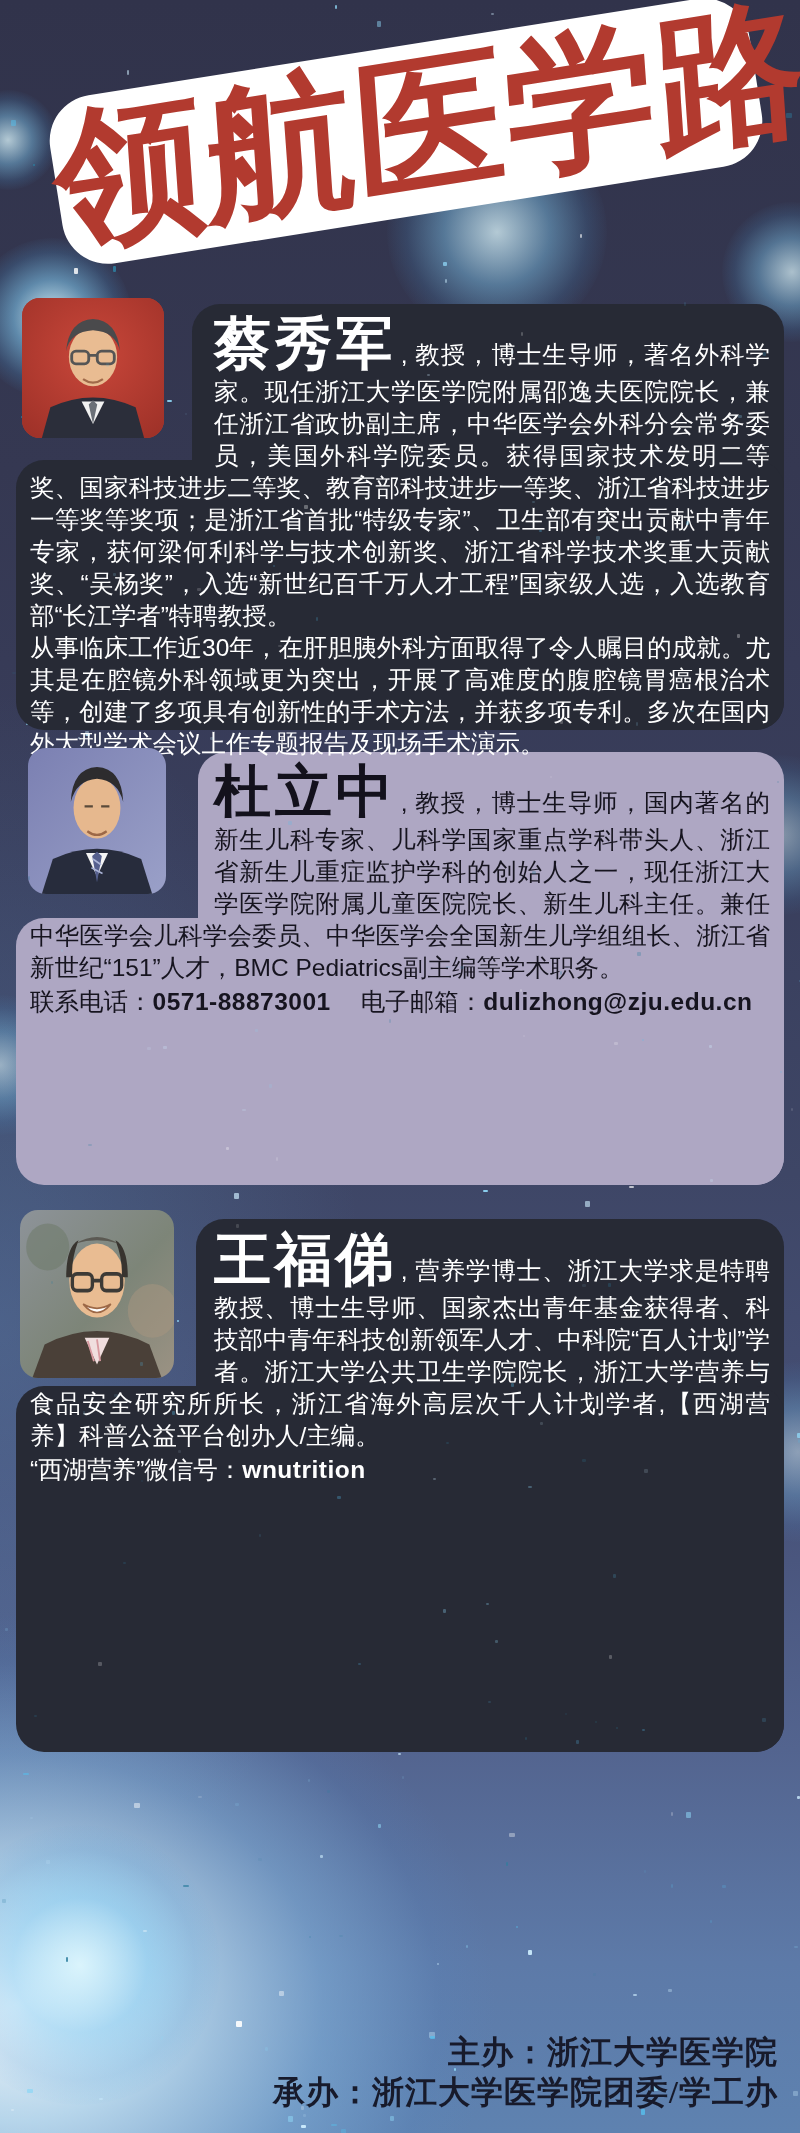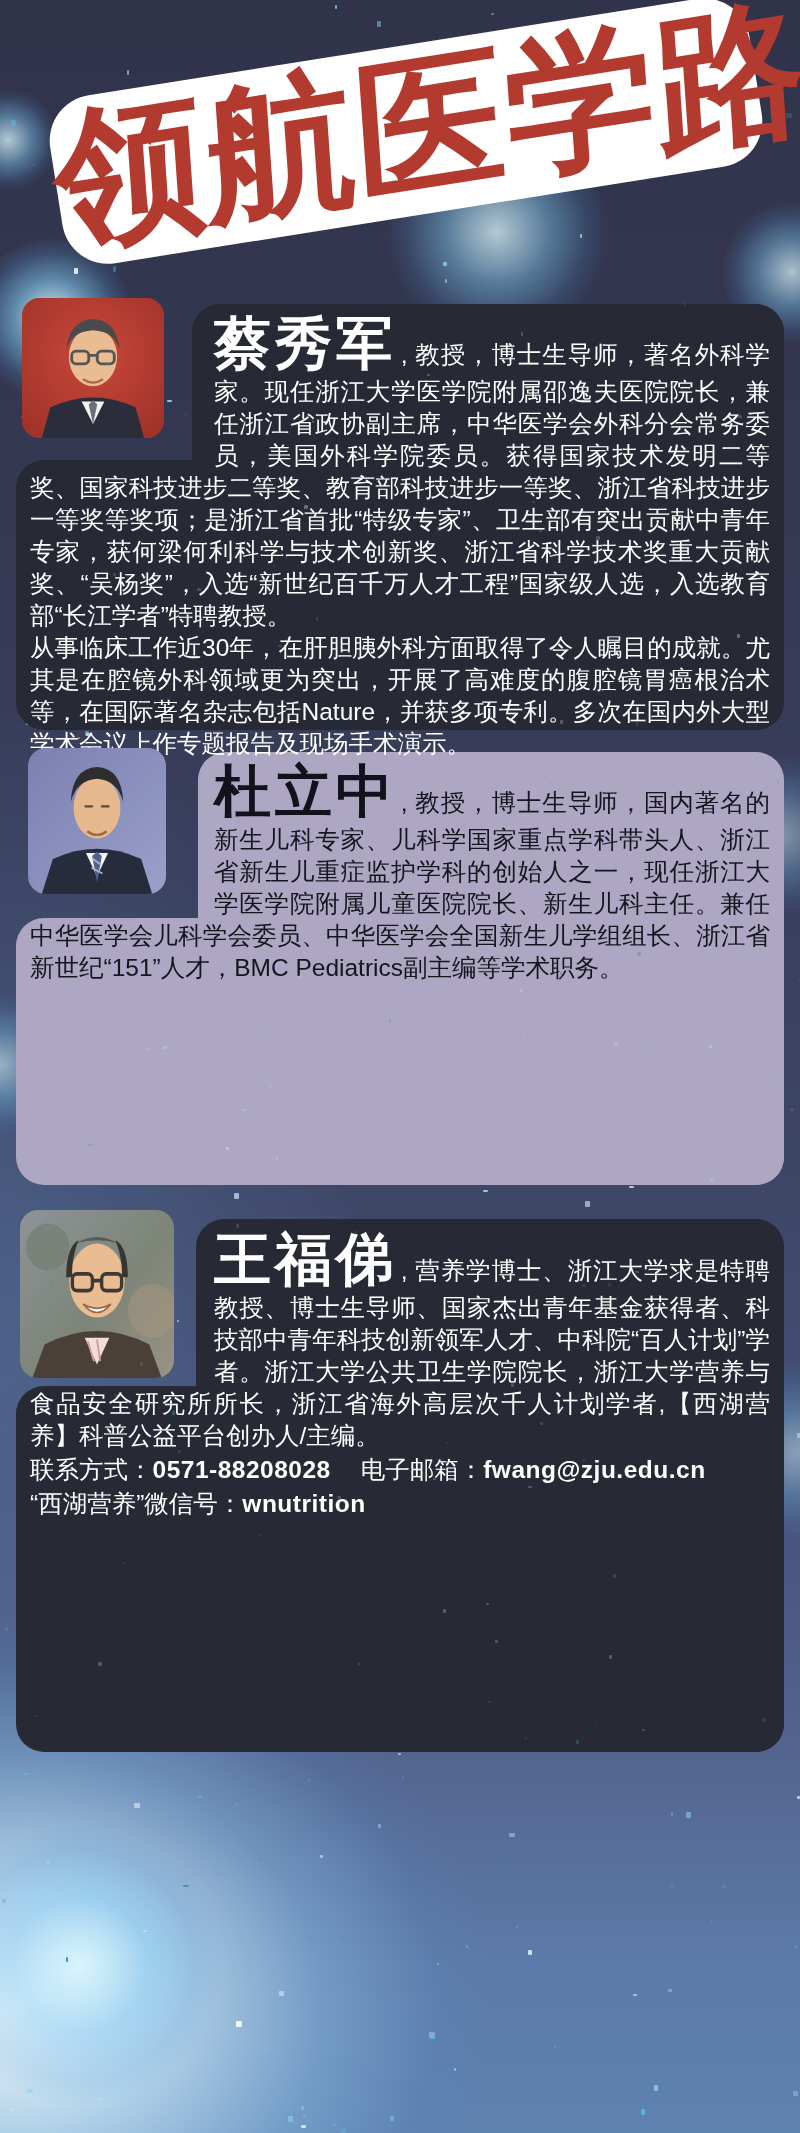--- a/index.html
+++ b/index.html
@@ -343,21 +343,21 @@
           <rect x="35" y="38" width="12" height="9" rx="3"></rect>
           <rect x="53" y="38" width="12" height="9" rx="3"></rect>
           <path d="M47,41 L53,41"></path>
         </g>
         <path d="M43,58 Q50,63 57,58" fill="none" stroke="#a06a4a" stroke-width="1.6"></path>
       </svg>
     </div>
     <div class="ptext t1">
       <div class="spacer s1"></div>
       <span class="pname">蔡秀军</span><span>, 教授，博士生导师，著名外科学家。现任浙江大学医学院附属邵逸夫医院院长，兼任浙江省政协副主席，中华医学会外科分会常务委员，美国外科学院委员。获得国家技术发明二等奖、国家科技进步二等奖、教育部科技进步一等奖、浙江省科技进步一等奖等奖项；是浙江省首批“特级专家”、卫生部有突出贡献中青年专家，获何梁何利科学与技术创新奖、浙江省科学技术奖重大贡献奖、“吴杨奖”，入选“新世纪百千万人才工程”国家级人选，入选教育部“长江学者”特聘教授。</span>
-      <div class="para">从事临床工作近30年，在肝胆胰外科方面取得了令人瞩目的成就。尤其是在腔镜外科领域更为突出，开展了高难度的腹腔镜胃癌根治术等，在国际著名杂志包括Nature，并获多项专利。多次在国内外大型学术会议上作专题报告及现场手术演示。</div>
+      <div class="para">从事临床工作近30年，在肝胆胰外科方面取得了令人瞩目的成就。尤其是在腔镜外科领域更为突出，开展了高难度的腹腔镜胃癌根治术等，创建了多项具有创新性的手术方法，并获多项专利。多次在国内外大型学术会议上作专题报告及现场手术演示。</div>
     </div>
   </section>
 
   <section>
     <div class="block lav r2"></div>
     <div class="block lav b2"></div>
     <div class="photo p2">
       <svg viewBox="0 0 100 100" preserveAspectRatio="none">
         <rect width="100" height="100" fill="url(#pg2)"></rect>
         <defs>
@@ -372,20 +372,23 @@
         <path d="M47,76 L53,80 M46,82 L54,86" stroke="#aab3d6" stroke-width="1.2"></path>
         <ellipse cx="50" cy="41" rx="17" ry="21" fill="#e6b88e"></ellipse>
         <path d="M31,37 Q32,14 50,13 Q68,14 69,37 Q65,22 50,21 Q35,22 31,37 Z" fill="#2d2c2e"></path>
         <path d="M41,40 L47,40 M53,40 L59,40" stroke="#5a4a3a" stroke-width="1.6"></path>
         <path d="M43,57 Q50,62 57,57" fill="none" stroke="#9c6847" stroke-width="1.6"></path>
       </svg>
     </div>
     <div class="ptext t2">
       <div class="spacer s2"></div>
       <span class="pname">杜立中</span><span>, 教授，博士生导师，国内著名的新生儿科专家、儿科学国家重点学科带头人、浙江省新生儿重症监护学科的创始人之一，现任浙江大学医学院附属儿童医院院长、新生儿科主任。兼任中华医学会儿科学会委员、中华医学会全国新生儿学组组长、浙江省新世纪“151”人才，BMC Pediatrics副主编等学术职务。</span>
+      <div class="contact">
+        <span>联系电话：</span><b>0571-88873001</b><span class="gap">电子邮箱：</span><b>dulizhong@zju.edu.cn</b>
+      </div>
     </div>
   </section>
 
   <section>
     <div class="block dark r3"></div>
     <div class="block dark b3"></div>
     <div class="photo p3">
       <svg viewBox="0 0 100 100" preserveAspectRatio="none">
         <rect width="100" height="100" fill="url(#pg3)"></rect>
         <defs>
@@ -407,23 +410,20 @@
           <rect x="34" y="38" width="13" height="10" rx="3"></rect>
           <rect x="53" y="38" width="13" height="10" rx="3"></rect>
           <path d="M47,42 L53,42"></path>
         </g>
         <path d="M41,56 Q50,66 59,56 Q50,61 41,56 Z" fill="#fff" stroke="#9c6847" stroke-width="1"></path>
       </svg>
     </div>
     <div class="ptext t3">
       <div class="spacer s3"></div>
       <span class="pname">王福俤</span><span>, 营养学博士、浙江大学求是特聘教授、博士生导师、国家杰出青年基金获得者、科技部中青年科技创新领军人才、中科院“百人计划”学者。浙江大学公共卫生学院院长，浙江大学营养与食品安全研究所所长，浙江省海外高层次千人计划学者,【西湖营养】科普公益平台创办人/主编。</span>
-      <div class="contact">
-        <span>联系方式：</span><b>0571-88208028</b><span class="gap">电子邮箱：</span><b>fwang@zju.edu.cn</b>
-      </div>
       <div class="contact">
         <span>“西湖营养”微信号：</span><b>wnutrition</b>
       </div>
     </div>
   </section>
 
   <div class="layer stars" id="stars-over" style="z-index:5;pointer-events:none">
       <i style="left: 710px; top: 1179px; width: 3px; height: 3px; background: rgb(207, 238, 255); opacity: 0.25;"></i>
       <i style="left: 690px; top: 710px; width: 4px; height: 2px; background: rgb(46, 125, 158); opacity: 0.31;"></i>
       <i style="left: 83px; top: 1411px; width: 2px; height: 4px; background: rgb(143, 214, 245); opacity: 0.15;"></i>
@@ -550,15 +550,17 @@
       <i style="left: 684px; top: 302px; width: 2px; height: 4px; background: rgb(87, 189, 234); opacity: 0.13;"></i>
       <i style="left: 539px; top: 530px; width: 3px; height: 2px; background: rgb(87, 189, 234); opacity: 0.32;"></i>
       <i style="left: 235px; top: 1803px; width: 4px; height: 3px; background: rgb(143, 214, 245); opacity: 0.16;"></i>
       <i style="left: 715px; top: 791px; width: 2px; height: 3px; background: rgb(207, 238, 255); opacity: 0.12;"></i>
       <i style="left: 197px; top: 588px; width: 4px; height: 3px; background: rgb(255, 255, 255); opacity: 0.17;"></i>
       <i style="left: 297px; top: 975px; width: 4px; height: 3px; background: rgb(207, 238, 255); opacity: 0.13;"></i>
       <i style="left: 270px; top: 879px; width: 2px; height: 4px; background: rgb(255, 255, 255); opacity: 0.13;"></i>
     </div>
 
   <div class="footer">
+    <div>主办：浙江大学医学院</div>
+    <div>承办：浙江大学医学院团委/学工办</div>
   </div>
 
 </div>
 
 </body></html>

